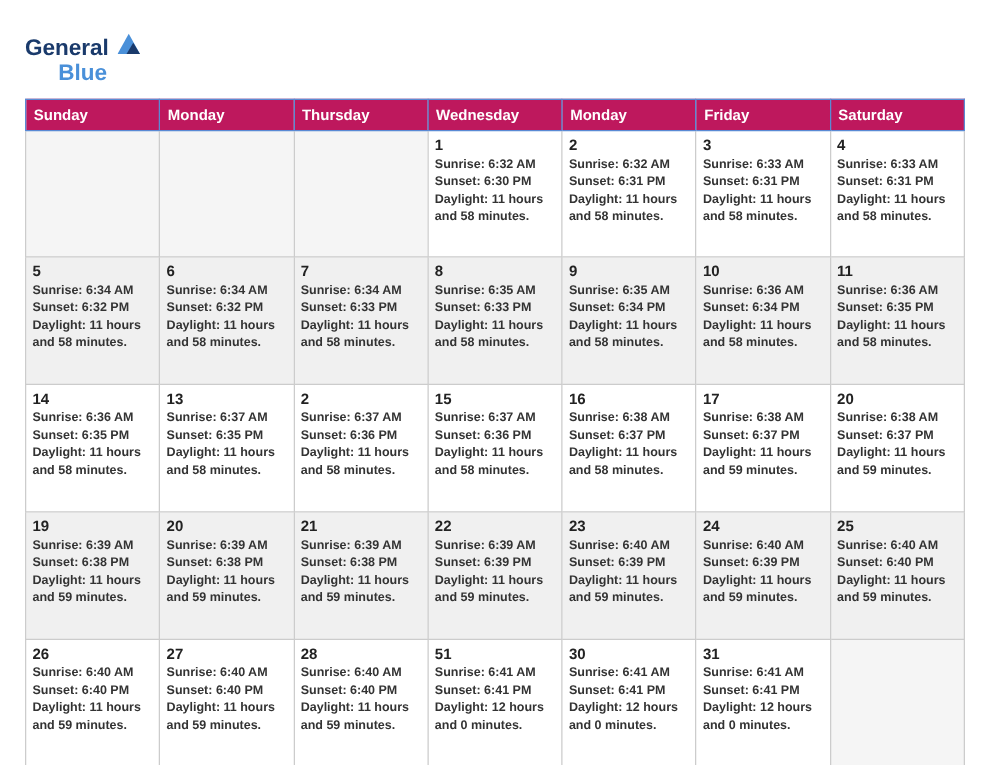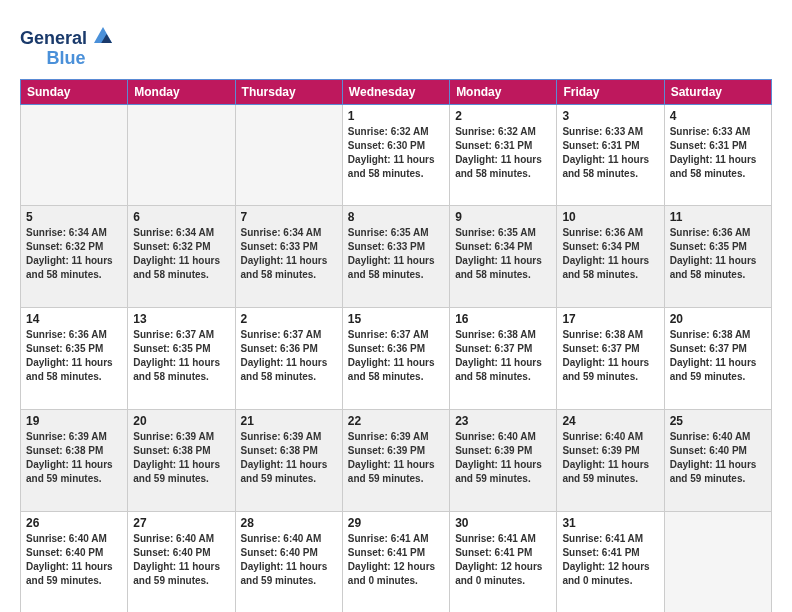--- a/index.html
+++ b/index.html
@@ -253,21 +253,21 @@
           </td>
           <td>
             <span class="day-num">27</span>
             <div class="day-info">Sunrise: 6:40 AM<br>Sunset: 6:40 PM<br>Daylight: 11 hours<br>and 59 minutes.</div>
           </td>
           <td>
             <span class="day-num">28</span>
             <div class="day-info">Sunrise: 6:40 AM<br>Sunset: 6:40 PM<br>Daylight: 11 hours<br>and 59 minutes.</div>
           </td>
           <td>
-            <span class="day-num">29</span>
+            <span class="day-num">51</span>
             <div class="day-info">Sunrise: 6:41 AM<br>Sunset: 6:41 PM<br>Daylight: 12 hours<br>and 0 minutes.</div>
           </td>
           <td>
             <span class="day-num">30</span>
             <div class="day-info">Sunrise: 6:41 AM<br>Sunset: 6:41 PM<br>Daylight: 12 hours<br>and 0 minutes.</div>
           </td>
           <td>
             <span class="day-num">31</span>
             <div class="day-info">Sunrise: 6:41 AM<br>Sunset: 6:41 PM<br>Daylight: 12 hours<br>and 0 minutes.</div>
           </td>

